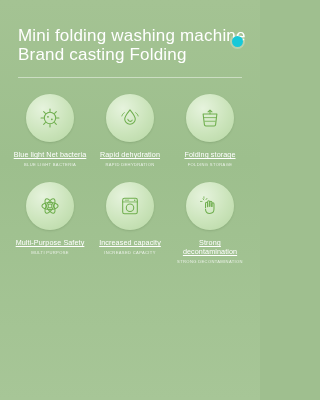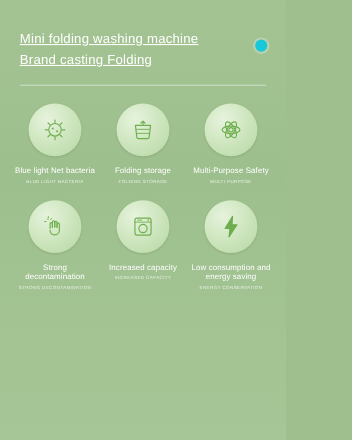--- a/index.html
+++ b/index.html
@@ -12,26 +12,25 @@
     position:relative;width:260px;height:400px;box-sizing:border-box;
     background:linear-gradient(180deg,#a4c393 0%,#9dbf8d 40%,#a7c697 100%);
     padding:0;
   }
   .header{
     position:relative;
     padding:26px 18px 0 18px;
   }
   .title-line{
     color:#ffffff;
-    font-size:12px;
+    font-size:17px;
     line-height:19px;
     letter-spacing:0.2px;
     font-weight:400;
     white-space:nowrap;
-    text-decoration:underline;
   }
   .dot{
     position:absolute;
     right:17px;top:36px;
     width:11px;height:11px;border-radius:50%;
     background:#18c8d8;
     box-shadow:0 0 0 2px rgba(255,255,255,0.25);
   }
   .divider{
     margin:13px 18px 0 18px;
@@ -57,20 +56,21 @@
   }
   .badge svg{display:block;}
   .cap{
     margin-top:8px;
     color:#ffffff;
     font-size:7.2px;
     line-height:9px;
     text-align:center;
     max-width:74px;
     letter-spacing:0.1px;
+    text-decoration:underline;
   }
   .sub{
     margin-top:3px;
     color:rgba(255,255,255,0.78);
     font-size:4.1px;
     line-height:6px;
     text-align:center;
     letter-spacing:0.35px;
     max-width:76px;
     text-transform:uppercase;
@@ -100,20 +100,34 @@
             <circle cx="13.5" cy="14.5" r="1.1" fill="#6fae4e" stroke="none"></circle>
             <circle cx="18.3" cy="17.6" r="1.1" fill="#6fae4e" stroke="none"></circle>
           </svg>
         </span>
       </div>
       <div class="cap">Blue light Net bacteria</div>
       <div class="sub">BLUE LIGHT BACTERIA</div>
     </div>
 
 
+    <div class="cell">
+      <div class="badge">
+        <span>
+          <svg width="26" height="26" viewBox="0 0 32 32" fill="none" stroke="#6fae4e" stroke-width="1.3" stroke-linecap="round" stroke-linejoin="round">
+            <path d="M16 6c4 5 6.5 7.8 6.5 11.2A6.5 6.5 0 0 1 16 23.7a6.5 6.5 0 0 1-6.5-6.5C9.5 13.8 12 11 16 6z"></path>
+            <path d="M13.4 17.6a2.8 2.8 0 0 0 5.3 1"></path>
+            <path d="M23 9.5c1.6 1 2.6 2.4 3 4" stroke-width="1.1"></path>
+            <path d="M9 9.5c-1.6 1-2.6 2.4-3 4" stroke-width="1.1"></path>
+          </svg>
+        </span>
+      </div>
+      <div class="cap">Rapid dehydration</div>
+      <div class="sub">RAPID DEHYDRATION</div>
+    </div>
 
     <div class="cell">
       <div class="badge">
         <span>
           <svg width="26" height="26" viewBox="0 0 32 32" fill="none" stroke="#6fae4e" stroke-width="1.3" stroke-linecap="round" stroke-linejoin="round">
             <path d="M7.5 11h17l-1.6 13.2a1.8 1.8 0 0 1-1.8 1.6H10.9a1.8 1.8 0 0 1-1.8-1.6L7.5 11z"></path>
             <path d="M9 15.5h14M9.6 20h12.8" stroke-width="1"></path>
             <path d="M16 6.5v4.2M13.6 8.6L16 6.2l2.4 2.4"></path>
           </svg>
         </span>
@@ -134,55 +148,44 @@
         </span>
       </div>
       <div class="cap">Multi-Purpose Safety</div>
       <div class="sub">MULTI PURPOSE</div>
     </div>
 
     <div class="cell">
       <div class="badge">
         <span>
           <svg width="26" height="26" viewBox="0 0 32 32" fill="none" stroke="#6fae4e" stroke-width="1.3" stroke-linecap="round" stroke-linejoin="round">
-            <path d="M10.5 18v-5.2a1.3 1.3 0 0 1 2.6 0V17"></path>
-            <path d="M13.1 16.6v-5.8a1.3 1.3 0 0 1 2.6 0v5.6"></path>
-            <path d="M15.7 16.4v-5a1.3 1.3 0 0 1 2.6 0v5.2"></path>
-            <path d="M18.3 16.6v-3.2a1.3 1.3 0 0 1 2.6 0v6.4c0 3.1-2.2 5.4-5.2 5.4-3 0-5.2-2.1-5.2-5.1"></path>
-            <path d="M8.5 8.5l-1.2-1.2M8.5 6.6v-2M11 8.2l1.3-1.6M6.2 10.4h-2" stroke-width="1"></path>
-          </svg>
-        </span>
-      </div>
-      <div class="cap">Strong decontamination</div>
-      <div class="sub">STRONG DECONTAMINATION</div>
-    </div>
-
-    <div class="cell">
-      <div class="badge">
-        <span>
-          <svg width="26" height="26" viewBox="0 0 32 32" fill="none" stroke="#6fae4e" stroke-width="1.3" stroke-linecap="round" stroke-linejoin="round">
             <rect x="7" y="6.5" width="18" height="19" rx="2.2"></rect>
             <path d="M7 11h18" stroke-width="1"></path>
             <circle cx="16" cy="18.2" r="4.6"></circle>
             <circle cx="21.8" cy="8.8" r="0.9" fill="#6fae4e" stroke="none"></circle>
             <path d="M10 8.8h4.5" stroke-width="1"></path>
           </svg>
         </span>
       </div>
       <div class="cap">Increased capacity</div>
       <div class="sub">INCREASED CAPACITY</div>
     </div>
 
     <div class="cell">
       <div class="badge">
         <span>
           <svg width="26" height="26" viewBox="0 0 32 32" fill="none" stroke="#6fae4e" stroke-width="1.3" stroke-linecap="round" stroke-linejoin="round">
-            <path d="M17.8 4.5L9.5 18h5.4l-1.1 9.5L22.5 14h-5.4l0.7-9.5z" fill="#6fae4e" stroke="#6fae4e"></path>
+            <path d="M10.5 18v-5.2a1.3 1.3 0 0 1 2.6 0V17"></path>
+            <path d="M13.1 16.6v-5.8a1.3 1.3 0 0 1 2.6 0v5.6"></path>
+            <path d="M15.7 16.4v-5a1.3 1.3 0 0 1 2.6 0v5.2"></path>
+            <path d="M18.3 16.6v-3.2a1.3 1.3 0 0 1 2.6 0v6.4c0 3.1-2.2 5.4-5.2 5.4-3 0-5.2-2.1-5.2-5.1"></path>
+            <path d="M8.5 8.5l-1.2-1.2M8.5 6.6v-2M11 8.2l1.3-1.6M6.2 10.4h-2" stroke-width="1"></path>
           </svg>
         </span>
       </div>
-      <div class="cap">Low consumption and energy saving</div>
-      <div class="sub">ENERGY CONSERVATION</div>
+      <div class="cap">Strong decontamination</div>
+      <div class="sub">STRONG DECONTAMINATION</div>
     </div>
+
 
 
   </div>
 </div>
 
 </body></html>

